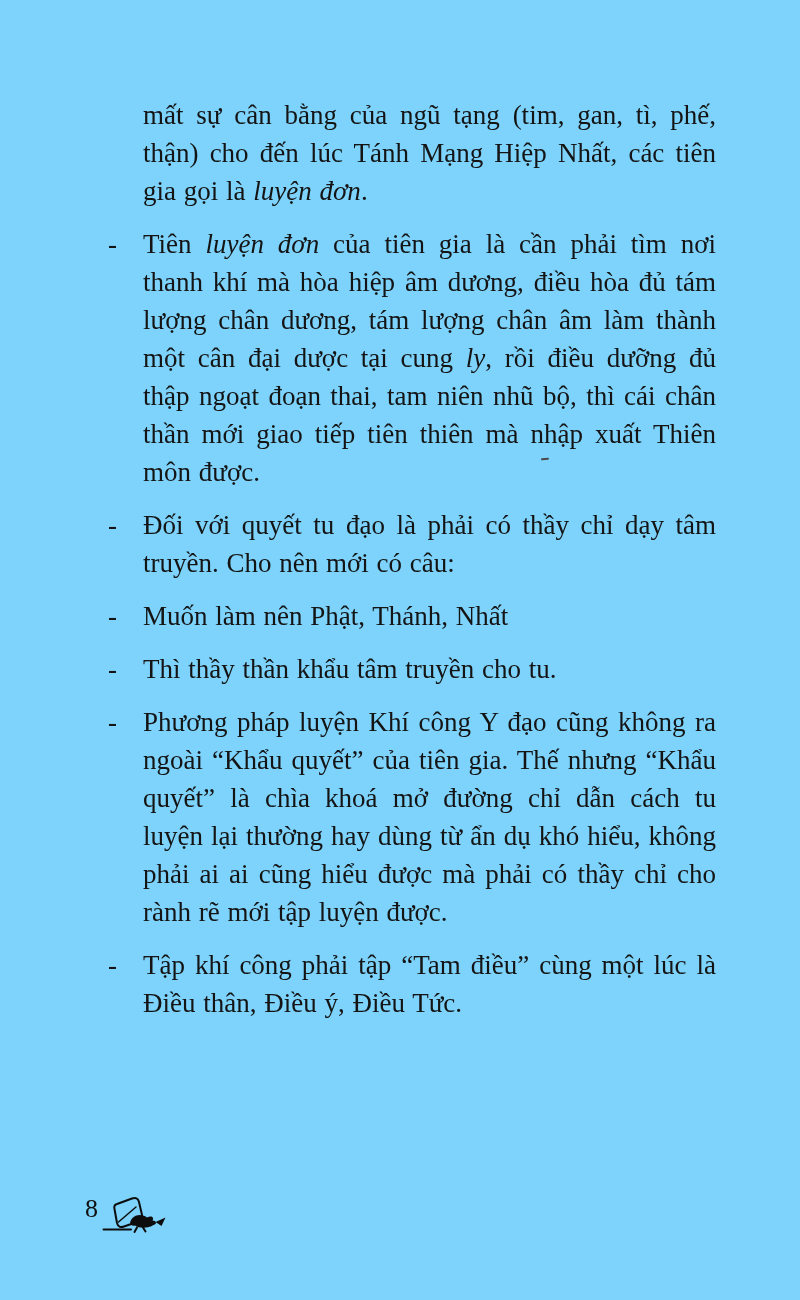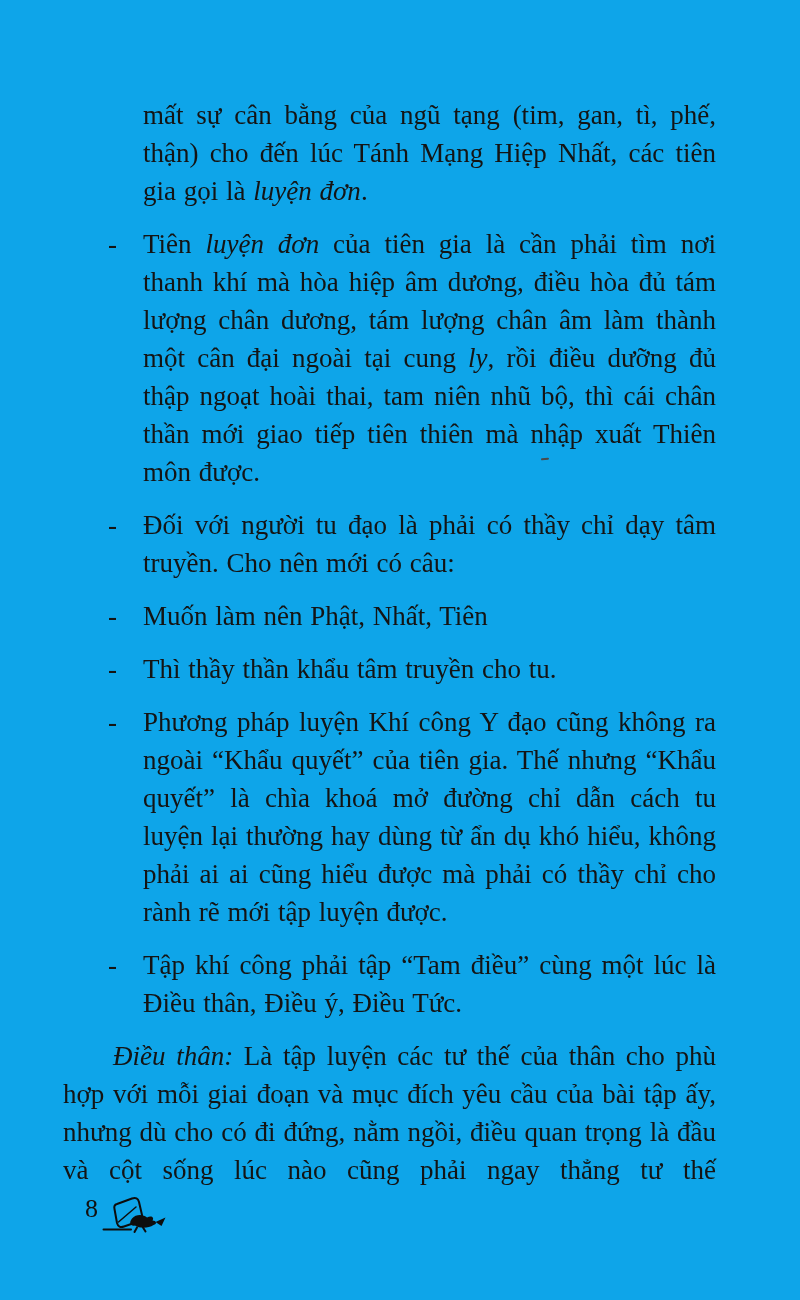--- a/index.html
+++ b/index.html
@@ -53,49 +53,48 @@
   .pagenum {
     font-size: 26px;
     line-height: 30px;
     color: #111111;
   }
   .flourish { display: block; margin-top: 2px; }
 </style>
 </head>
 <body>
 
-<div class="page" style="background: #0ea5e9; color: rgb(20, 20, 20);">
+<div class="page" style="background: #7dd3fc; color: rgb(20, 20, 20);">
 
   <main class="content" id="content">
       <div class="block indented-paragraph"><span>mất sự cân bằng của ngũ tạng (tim, gan, tì, phế, thận) cho đến lúc Tánh Mạng Hiệp Nhất, các tiên gia gọi là </span><em>luyện đơn</em><span>.</span></div>
       <div class="block bullet">
         <span class="dash">-</span>
-        <span class="btext"><span>Tiên </span><em>luyện đơn</em><span> của tiên gia là cần phải tìm nơi thanh khí mà hòa hiệp âm dương, điều hòa đủ tám lượng chân dương, tám lượng chân âm làm thành một cân đại ngoài tại cung </span><em>ly</em><span>, rồi điều dưỡng đủ thập ngoạt hoài thai, tam niên nhũ bộ, thì cái chân thần mới giao tiếp tiên thiên mà nhập xuất Thiên môn được.</span></span>
+        <span class="btext"><span>Tiên </span><em>luyện đơn</em><span> của tiên gia là cần phải tìm nơi thanh khí mà hòa hiệp âm dương, điều hòa đủ tám lượng chân dương, tám lượng chân âm làm thành một cân đại dược tại cung </span><em>ly</em><span>, rồi điều dưỡng đủ thập ngoạt đoạn thai, tam niên nhũ bộ, thì cái chân thần mới giao tiếp tiên thiên mà nhập xuất Thiên môn được.</span></span>
       </div>
       <div class="block bullet">
         <span class="dash">-</span>
-        <span class="btext"><span>Đối với người tu đạo là phải có thầy chỉ dạy tâm truyền. Cho nên mới có câu:</span></span>
+        <span class="btext"><span>Đối với quyết tu đạo là phải có thầy chỉ dạy tâm truyền. Cho nên mới có câu:</span></span>
       </div>
       <div class="block bullet">
         <span class="dash">-</span>
-        <span class="btext"><span>Muốn làm nên Phật, Nhất, Tiên</span></span>
+        <span class="btext"><span>Muốn làm nên Phật, Thánh, Nhất</span></span>
       </div>
       <div class="block bullet">
         <span class="dash">-</span>
         <span class="btext"><span>Thì thầy thần khẩu tâm truyền cho tu.</span></span>
       </div>
       <div class="block bullet">
         <span class="dash">-</span>
         <span class="btext"><span>Phương pháp luyện Khí công Y đạo cũng không ra ngoài “Khẩu quyết” của tiên gia. Thế nhưng “Khẩu quyết” là chìa khoá mở đường chỉ dẫn cách tu luyện lại thường hay dùng từ ẩn dụ khó hiểu, không phải ai ai cũng hiểu được mà phải có thầy chỉ cho rành rẽ mới tập luyện được.</span></span>
       </div>
       <div class="block bullet">
         <span class="dash">-</span>
         <span class="btext"><span>Tập khí công phải tập “Tam điều” cùng một lúc là Điều thân, Điều ý, Điều Tức.</span></span>
       </div>
-      <div class="block flush-paragraph justify-last"><em>Điều thân:</em><span> Là tập luyện các tư thế của thân cho phù hợp với mỗi giai đoạn và mục đích yêu cầu của bài tập ấy, nhưng dù cho có đi đứng, nằm ngồi, điều quan trọng là đầu và cột sống lúc nào cũng phải ngay thẳng tư thế</span></div>
     </main>
 
   <span class="stray-mark"></span>
 
   <footer class="page-footer">
     <span class="pagenum">8</span>
     <svg class="flourish" width="66" height="40" viewBox="0 0 132 80" xmlns="http://www.w3.org/2000/svg">
 
       <path d="M30,16 L60,5 Q71,1 74,12 L80,38 Q82,47 73,51 L44,61 Q33,65 30,54 L25,26 Q23,18 30,16 Z" fill="none" stroke="#0d0d0d" stroke-width="4" stroke-linejoin="round"></path>
       <path d="M33,52 L68,22" fill="none" stroke="#0d0d0d" stroke-width="3" stroke-linecap="round"></path>

